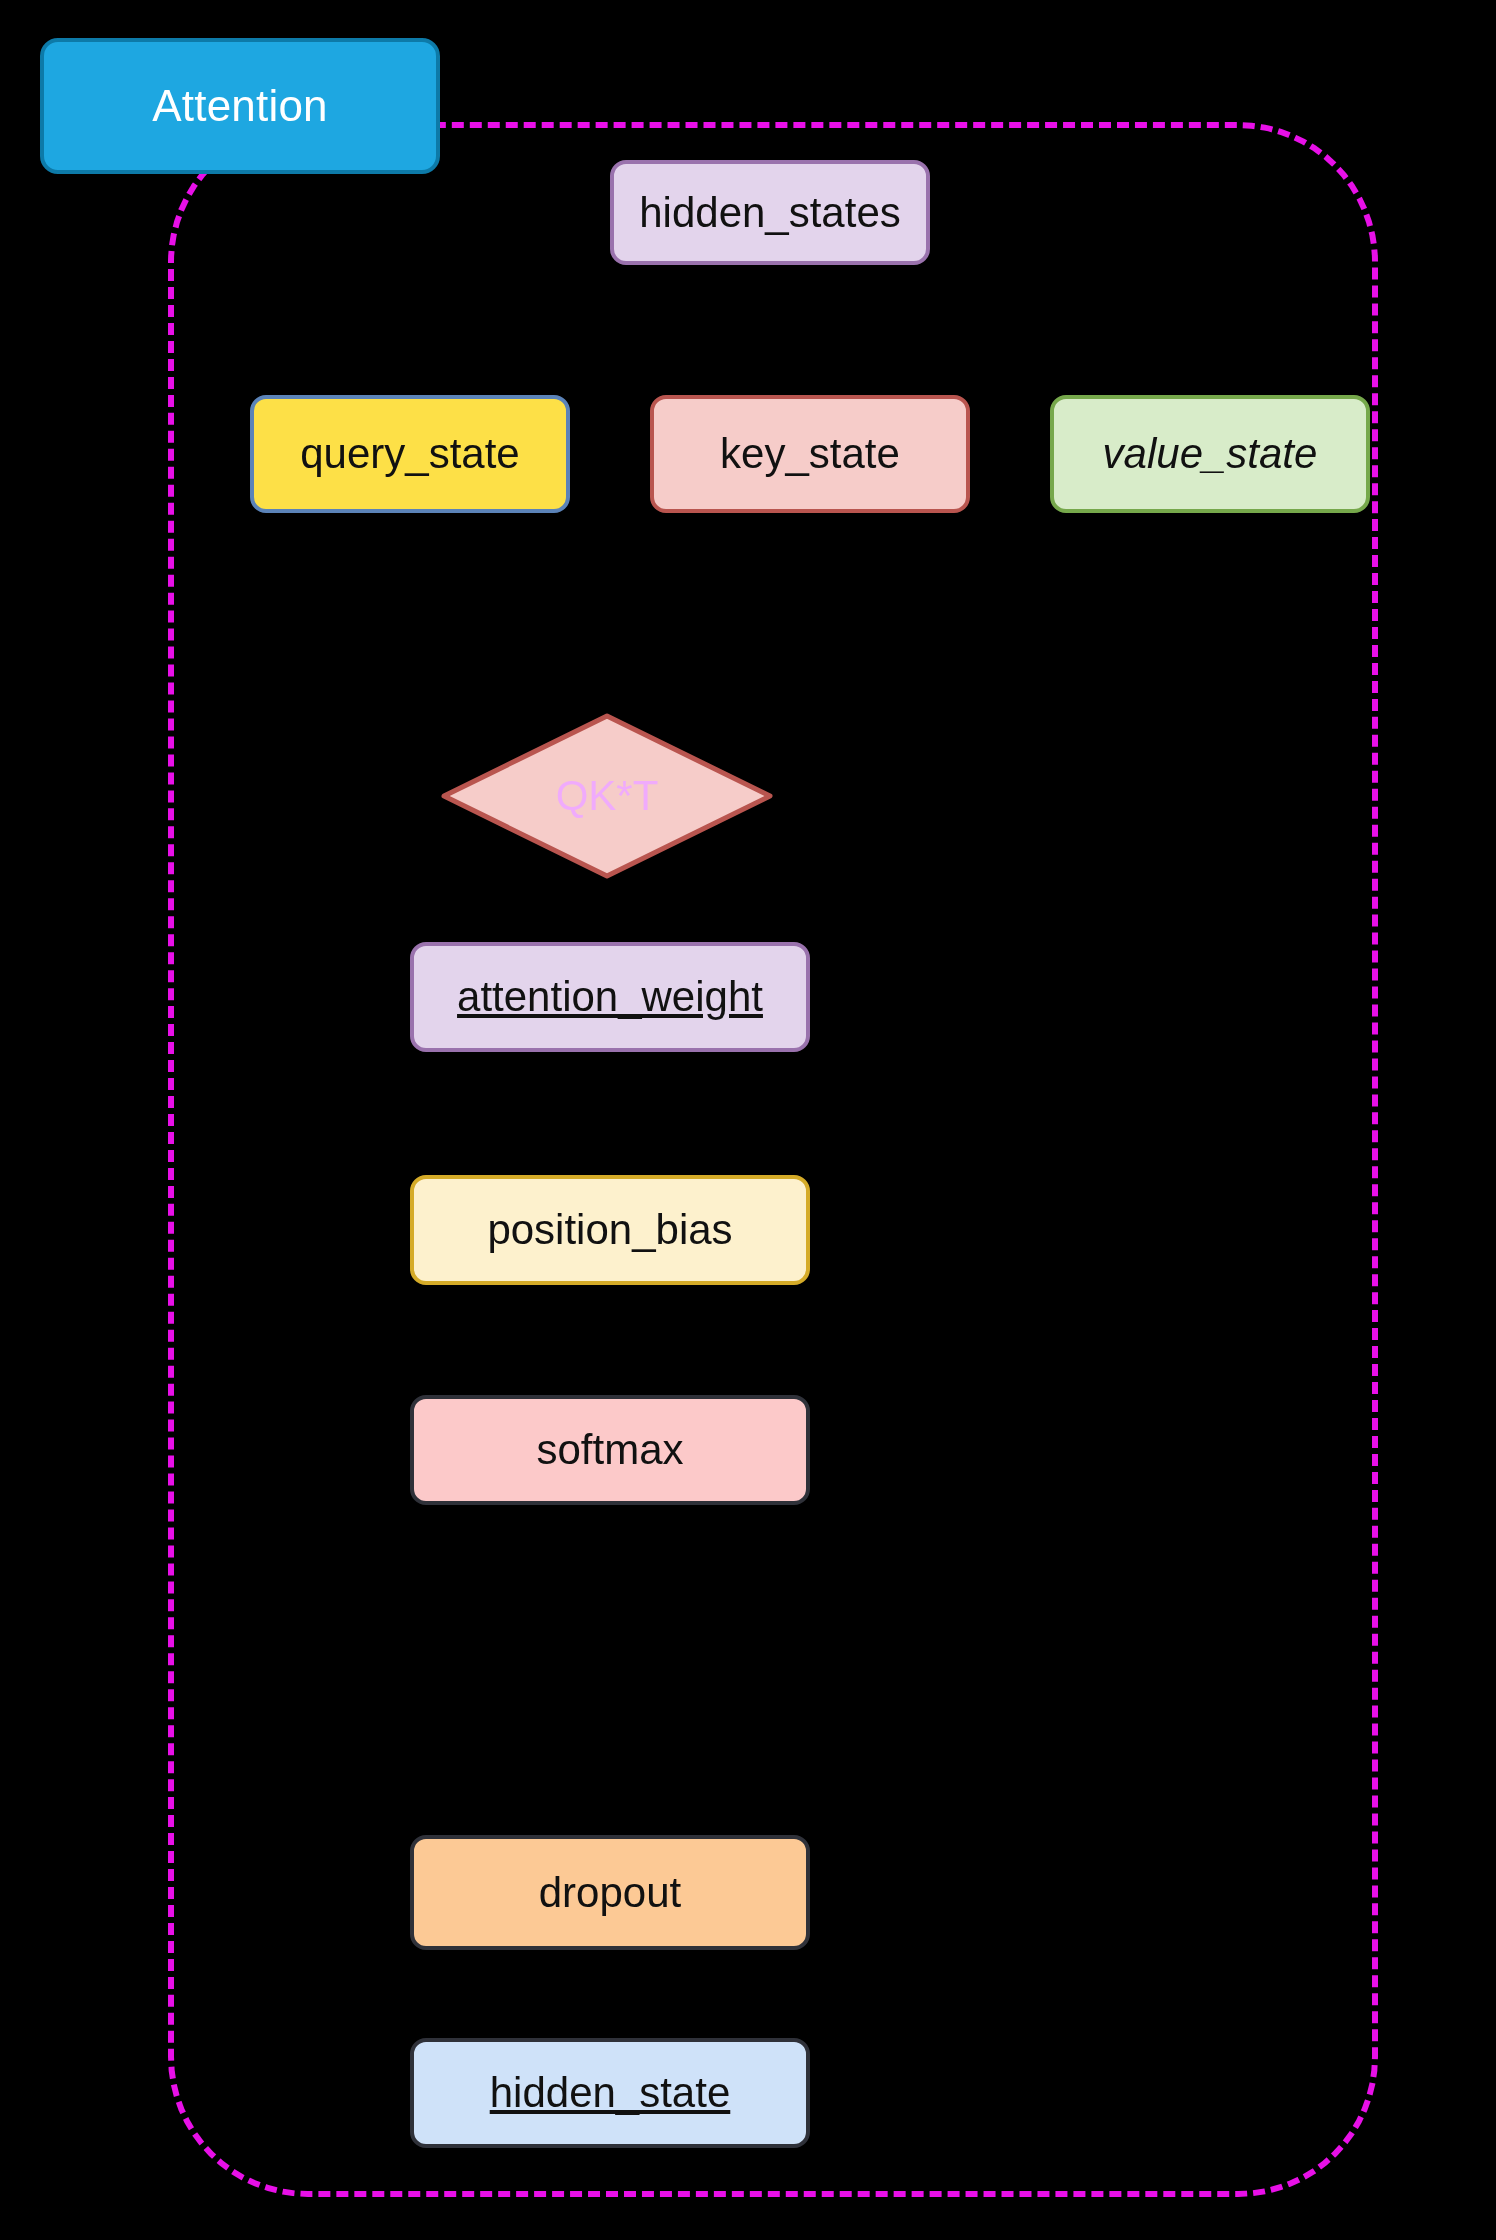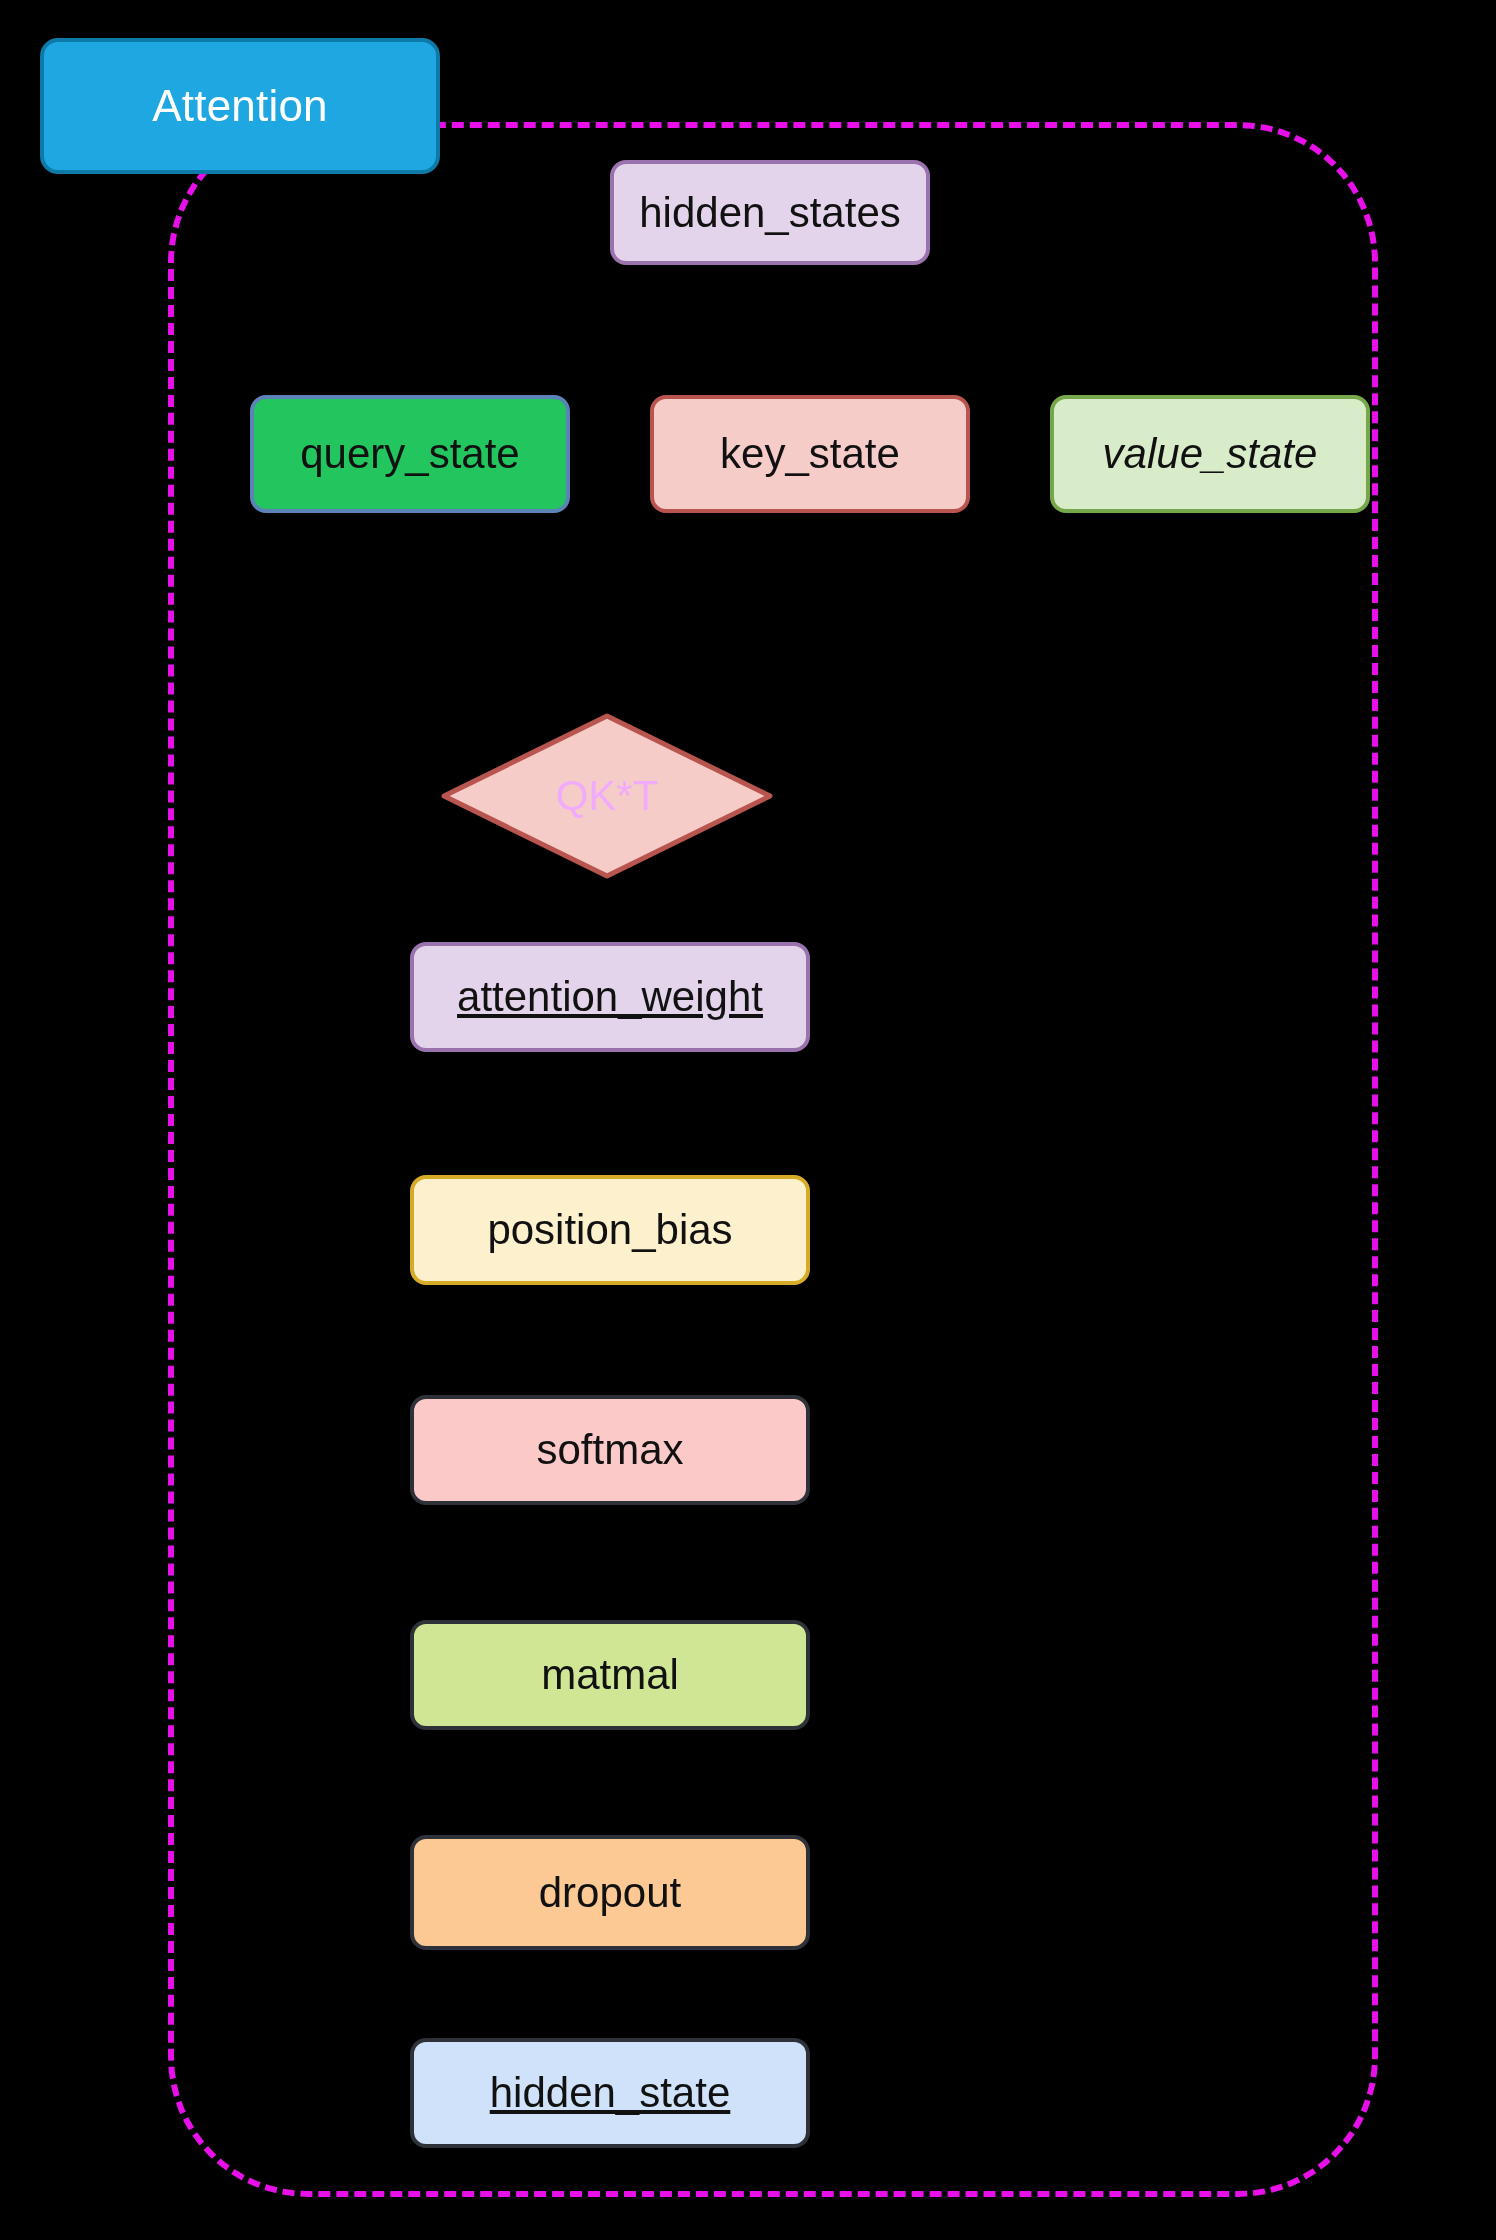--- a/index.html
+++ b/index.html
@@ -94,38 +94,37 @@
 <body>
 
 <div id="canvas">
 
   <div class="cluster-border"></div>
 
   <div class="cluster-title">Attention</div>
 
   <div class="node" style="left:610px; top:160px; width:320px; height:105px; background:#e3d4ec; border-color:#9a72ad;">hidden_states</div>
 
-  <div class="node" style="left:250px; top:395px; width:320px; height:118px; background:#22c55e; border-color:#5b83b8;">query_state</div>
+  <div class="node" style="left:250px; top:395px; width:320px; height:118px; background:#fde047; border-color:#5b83b8;">query_state</div>
 
   <div class="node" style="left:650px; top:395px; width:320px; height:118px; background:#f6ccc9; border-color:#b9554f;">key_state</div>
 
   <div class="node" style="left:1050px; top:395px; width:320px; height:118px; background:#d8ecc9; border-color:#76a84b;font-style:italic;">value_state</div>
 
   <div class="diamond-wrap" style="left:440px; top:712px; width:334px; height:168px;">
     <svg width="334" height="168" viewBox="0 0 334 168">
       <polygon points="167,4 330,84 167,164 4,84" fill="#f6ccc9" stroke="#b9554f" stroke-width="5" stroke-linejoin="round"></polygon>
     </svg>
     <div class="diamond-label">QK*T</div>
   </div>
 
   <div class="node" style="left:410px; top:942px; width:400px; height:110px; background:#e3d4ec; border-color:#9a72ad;text-decoration:underline;">attention_weight</div>
 
   <div class="node" style="left:410px; top:1175px; width:400px; height:110px; background:#fdf1cd; border-color:#d5ab28;">position_bias</div>
 
   <div class="node" style="left:410px; top:1395px; width:400px; height:110px; background:#fcc9c9; border-color:#2f3139;">softmax</div>
 
-  <div class="node" style="left:410px; top:1620px; width:400px; height:110px; background:#cfe694; border-color:#2f3139;">matmal</div>
 
   <div class="node" style="left:410px; top:1835px; width:400px; height:115px; background:#fcc995; border-color:#2f3139;">dropout</div>
 
   <div class="node" style="left:410px; top:2038px; width:400px; height:110px; background:#cfe2f9; border-color:#2f3139;text-decoration:underline;">hidden_state</div>
 
 </div>
 
 </body></html>

